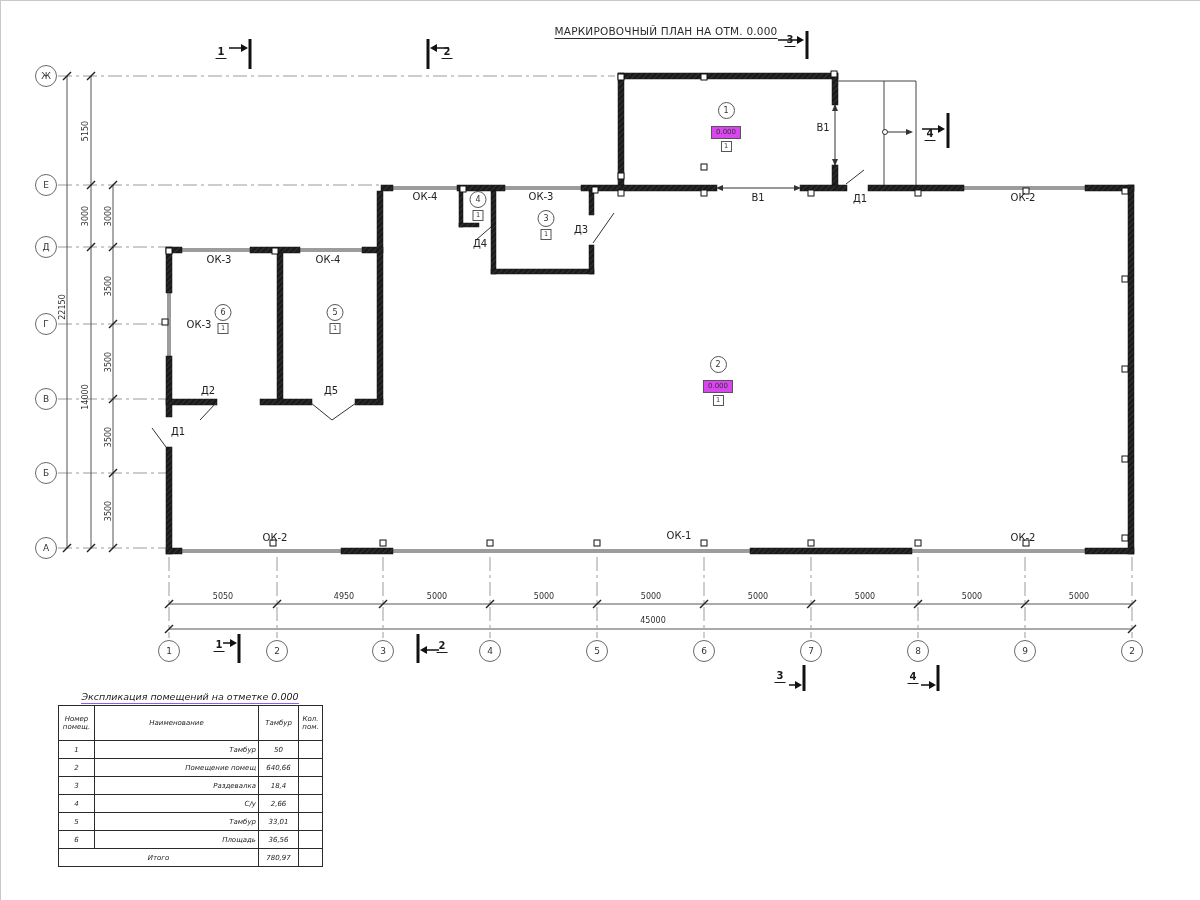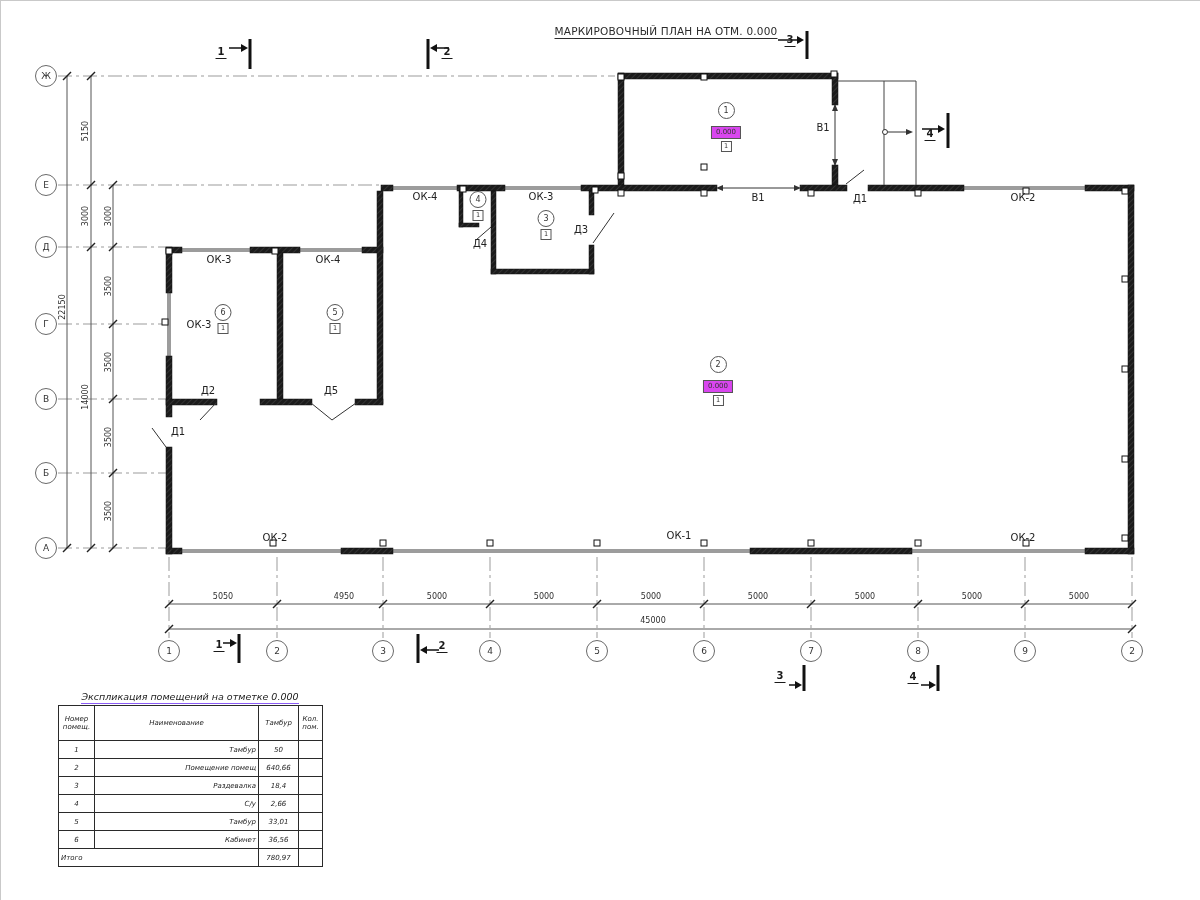--- a/index.html
+++ b/index.html
@@ -26,21 +26,21 @@
             margin:2px auto 0;background:#fff;}
   .sched{position:absolute;left:57px;top:690px;width:264px;color:#222;}
   .sched .st{font-style:italic;font-size:9.5px;text-align:center;margin-bottom:3px;}
   .sched .st span{border-bottom:1px solid #8b5cf6;padding-bottom:1px;}
   table.sch{border-collapse:collapse;width:264px;table-layout:fixed;}
   table.sch th,table.sch td{border:1px solid #2a2a2a;font-weight:normal;font-style:italic;
             font-size:7px;color:#222;padding:1px 2px;height:15px;overflow:hidden;}
   table.sch th{text-align:center;height:32px;}
   table.sch col.c0{width:36px;} table.sch col.c1{width:164px;}
   table.sch col.c2{width:40px;} table.sch col.c3{width:24px;}
-  td.ctr{text-align:center;} td.lft{text-align:right;padding-left:5px;} td.rgt{text-align:left;padding-right:5px;}
+  td.ctr{text-align:center;} td.lft{text-align:right;padding-left:5px;} td.rgt{text-align:center;padding-right:5px;}
 </style>
 </head>
 <body>
 
 <div class="sheet">
 
   <svg class="plan-svg" width="1200" height="900" viewBox="0 0 1200 900">
     <defs>
       <pattern id="hatch" width="4" height="4" patternUnits="userSpaceOnUse" patternTransform="rotate(45)">
         <rect width="4" height="4" fill="#1b1b1b"></rect>
@@ -368,21 +368,21 @@
             <td class="ctr"></td>
           </tr>
           <tr>
             <td class="ctr">5</td>
             <td class="lft">Тамбур</td>
             <td class="ctr">33,01</td>
             <td class="ctr"></td>
           </tr>
           <tr>
             <td class="ctr">6</td>
-            <td class="lft">Кабинет</td>
+            <td class="lft">Площадь</td>
             <td class="ctr">36,56</td>
             <td class="ctr"></td>
           </tr>
         </tbody>
       <tfoot>
         <tr>
           <td colspan="2" class="rgt">Итого</td>
           <td class="ctr">780,97</td>
           <td></td>
         </tr>

